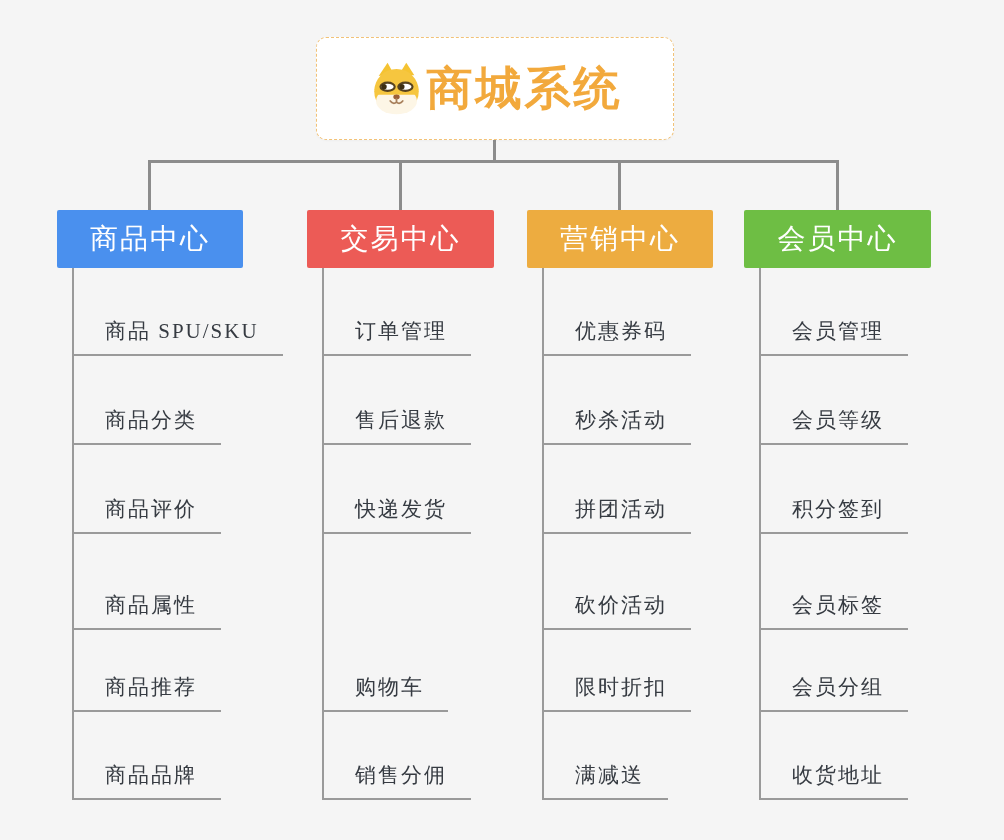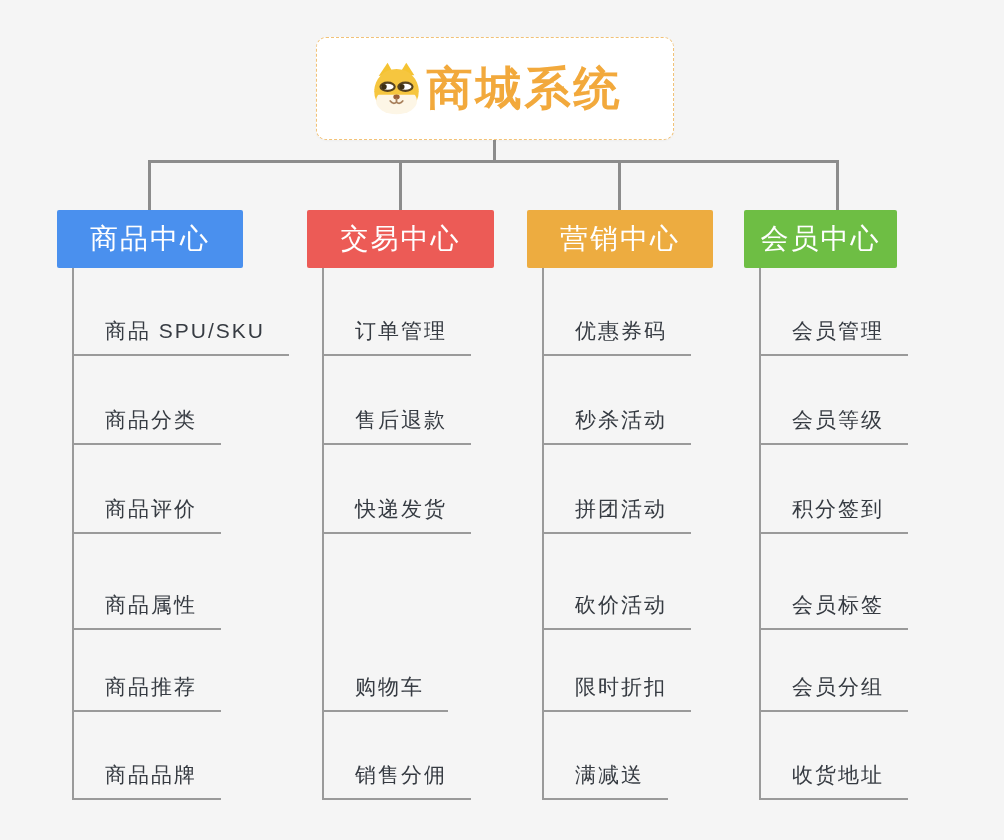--- a/index.html
+++ b/index.html
@@ -57,35 +57,35 @@
     display: flex; align-items: center; justify-content: center;
     color: #ffffff;
     font-size: 28px;
     letter-spacing: 2px;
     white-space: nowrap;
     cursor: default;
   }
   .branch-box.b0 { left: 57px;  width: 186px; background: #4a90ee; }
   .branch-box.b1 { left: 307px; width: 187px; background: #ec5b56; }
   .branch-box.b2 { left: 527px; width: 186px; background: #edac40; }
-  .branch-box.b3 { left: 744px; width: 153px; background: #6ebe44; }
+  .branch-box.b3 { left: 744px; width: 187px; background: #6ebe44; }
 
   
   .leaf {
     position: absolute;
     display: inline-block;
     font-size: 21px;
     letter-spacing: 2px;
     color: #363b42;
     white-space: nowrap;
     padding: 0 24px 9px 33px;
     border-bottom: 2px solid #9a9a9a;
     transform: translateY(-100%);
   }
-  .leaf.c0 { left: 72px; }
+  .leaf.c0 { left: 72px; font-family: Liberation Serif, serif; }
   .leaf.c1 { left: 322px; }
   .leaf.c2 { left: 542px; }
   .leaf.c3 { left: 759px; }
   .leaf.r0 { top: 356px; }
   .leaf.r1 { top: 445px; }
   .leaf.r2 { top: 534px; }
   .leaf.r3 { top: 616px; margin-top: 14px; }
   .leaf.r4 { top: 712px; }
   .leaf.r5 { top: 800px; }
 </style>

